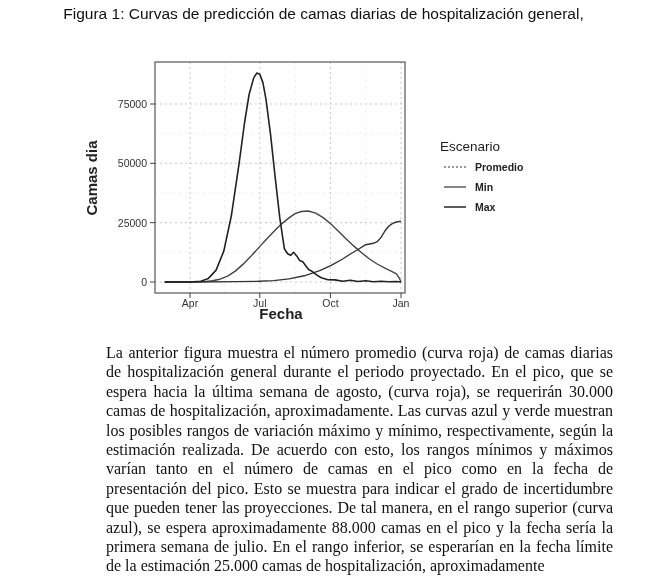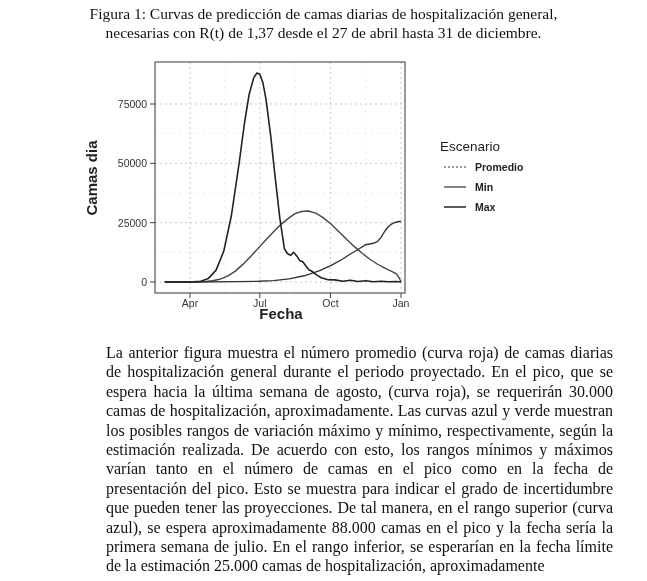--- a/index.html
+++ b/index.html
@@ -1,34 +1,33 @@
 <!DOCTYPE html>
 <html><head>
 <meta charset="utf-8">
 <style>
   html, body { margin: 0; padding: 0; background: #ffffff; }
   body { width: 647px; height: 581px; position: relative; overflow: hidden; }
   .caption {
     position: absolute; left: 0; top: 4px; width: 647px; text-align: center;
-    font-family: Liberation Serif, serif; font-size: 15.5px; line-height: 19px; color: #111;
+    font-family: Liberation Sans, sans-serif; font-size: 15.5px; line-height: 19px; color: #111;
   }
   #chart { position: absolute; left: 0; top: 50px; }
   .para {
     position: absolute; left: 86px; top: 343px; width: 507px;
     font-family: "Liberation Serif", serif; font-size: 16px; line-height: 19.4px;
     color: #111; text-align: justify; margin-left: 20px;
   }
   .para p { margin: 0; }
 </style>
 </head>
 <body>
 
 <div class="caption">
   <div>Figura 1: Curvas de predicción de camas diarias de hospitalización general,</div>
-  <div>necesarias con R(t) de 1,37 desde el 27 de abril hasta 31 de diciembre.</div>
 </div>
 
 <svg id="chart" width="647" height="280" viewBox="0 50 647 280" xmlns="http://www.w3.org/2000/svg">
   <g id="grid">
       <line x1="155" x2="405" y1="282" y2="282" stroke="#bbb" stroke-width="0.8" stroke-dasharray="2,3"></line>
       <line x1="155" x2="405" y1="252.33333333333334" y2="252.33333333333334" stroke="#ddd" stroke-width="0.6" stroke-dasharray="2,4"></line>
       <line x1="155" x2="405" y1="222.66666666666666" y2="222.66666666666666" stroke="#bbb" stroke-width="0.8" stroke-dasharray="2,3"></line>
       <line x1="155" x2="405" y1="193" y2="193" stroke="#ddd" stroke-width="0.6" stroke-dasharray="2,4"></line>
       <line x1="155" x2="405" y1="163.33333333333331" y2="163.33333333333331" stroke="#bbb" stroke-width="0.8" stroke-dasharray="2,3"></line>
       <line x1="155" x2="405" y1="133.66666666666666" y2="133.66666666666666" stroke="#ddd" stroke-width="0.6" stroke-dasharray="2,4"></line>

